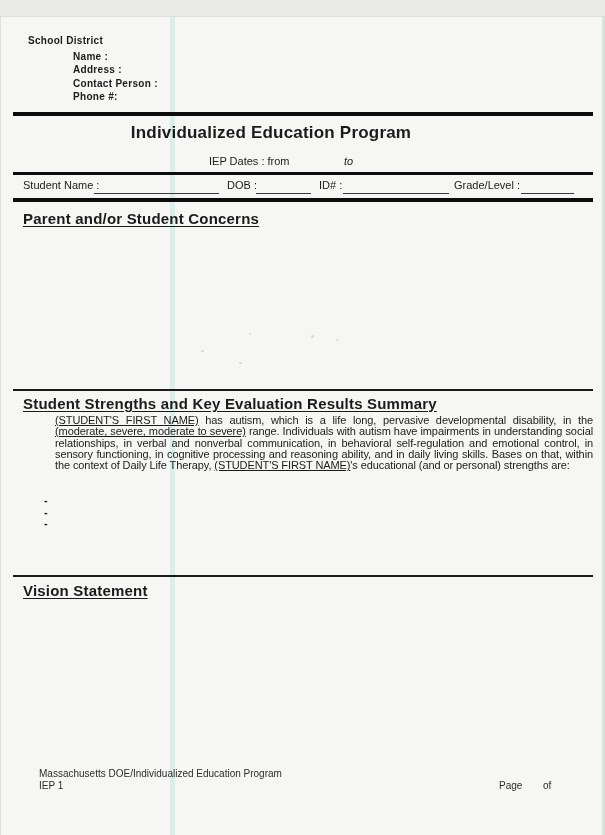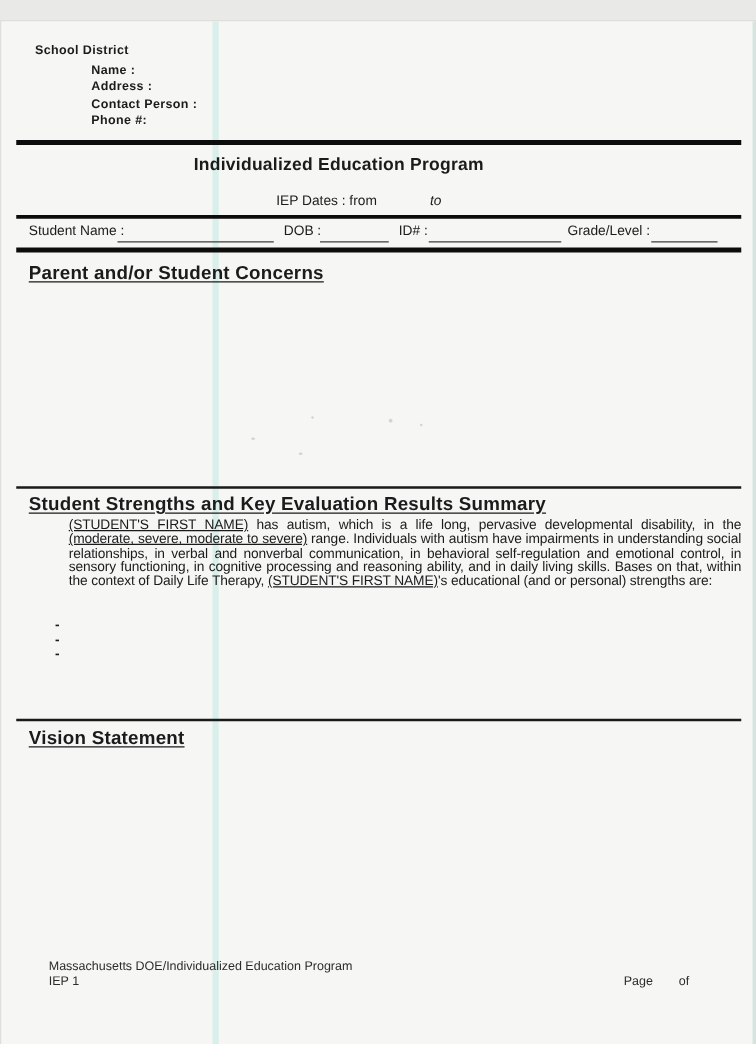--- a/index.html
+++ b/index.html
@@ -69,25 +69,25 @@
   .rule.bar2 { top: 155px; height: 3px; }
   .rule.bar3 { top: 181px; height: 4px; }
   .rule.thin1 { top: 372px; height: 2px; background: #1a1a1a; }
   .rule.thin2 { top: 558px; height: 2px; background: #1a1a1a; }
 
   .form-title {
     position: absolute;
     left: 270px; top: 106px;
     transform: translateX(-50%);
     white-space: nowrap;
-    font-size: 14px; font-weight: bold;
+    font-size: 17px; font-weight: bold;
     letter-spacing: .2px;
   }
 
-  .iep-dates-from { position: absolute; left: 220px; top: 138px; font-size: 11px; }
+  .iep-dates-from { position: absolute; left: 208px; top: 138px; font-size: 11px; }
   .iep-dates-to   { position: absolute; left: 343px; top: 138px; font-size: 11px; font-style: italic; }
 
   
   .fld-label { position: absolute; top: 162px; font-size: 11px; white-space: nowrap; }
   .lbl-student { left: 22px; }
   .lbl-dob     { left: 226px; }
   .lbl-id      { left: 318px; }
   .lbl-grade   { left: 453px; }
   .blank { position: absolute; top: 176px; height: 1px; background: #3c3c3c; }
   .blank-student { left: 93px;  width: 125px; }

